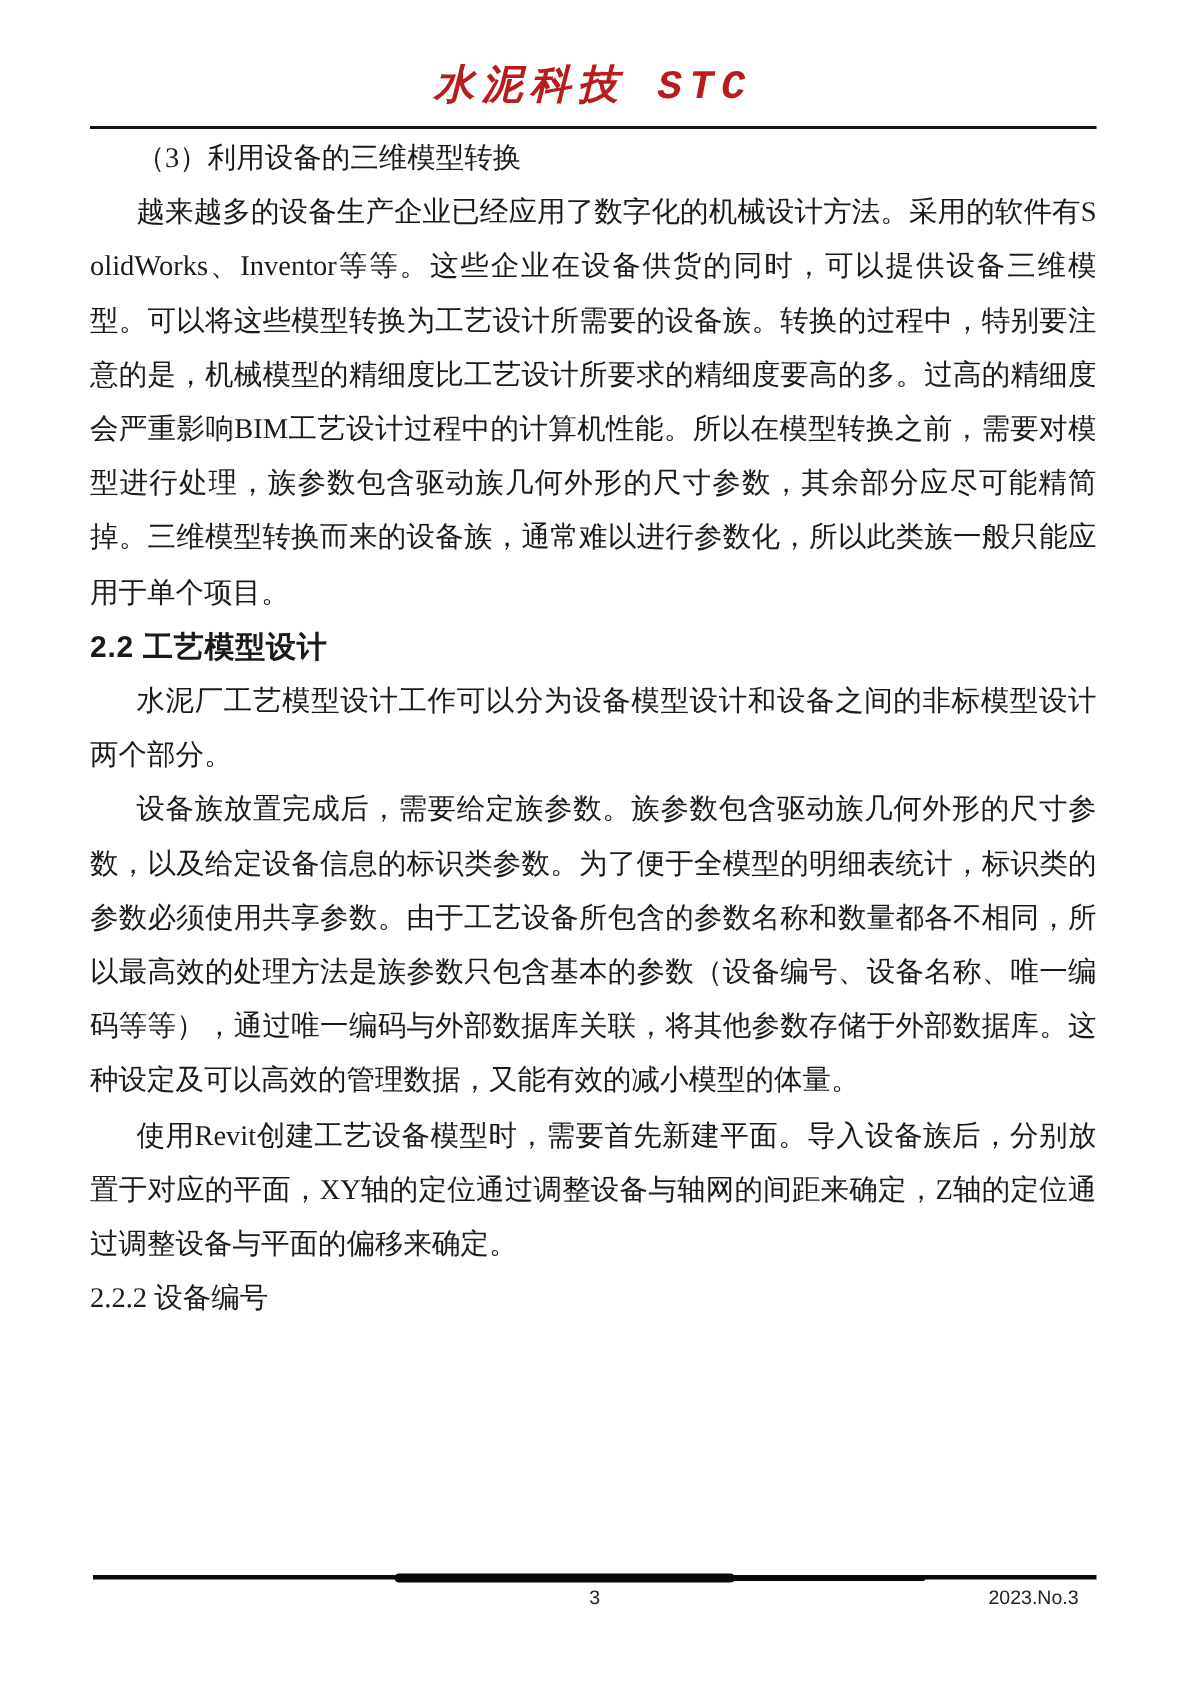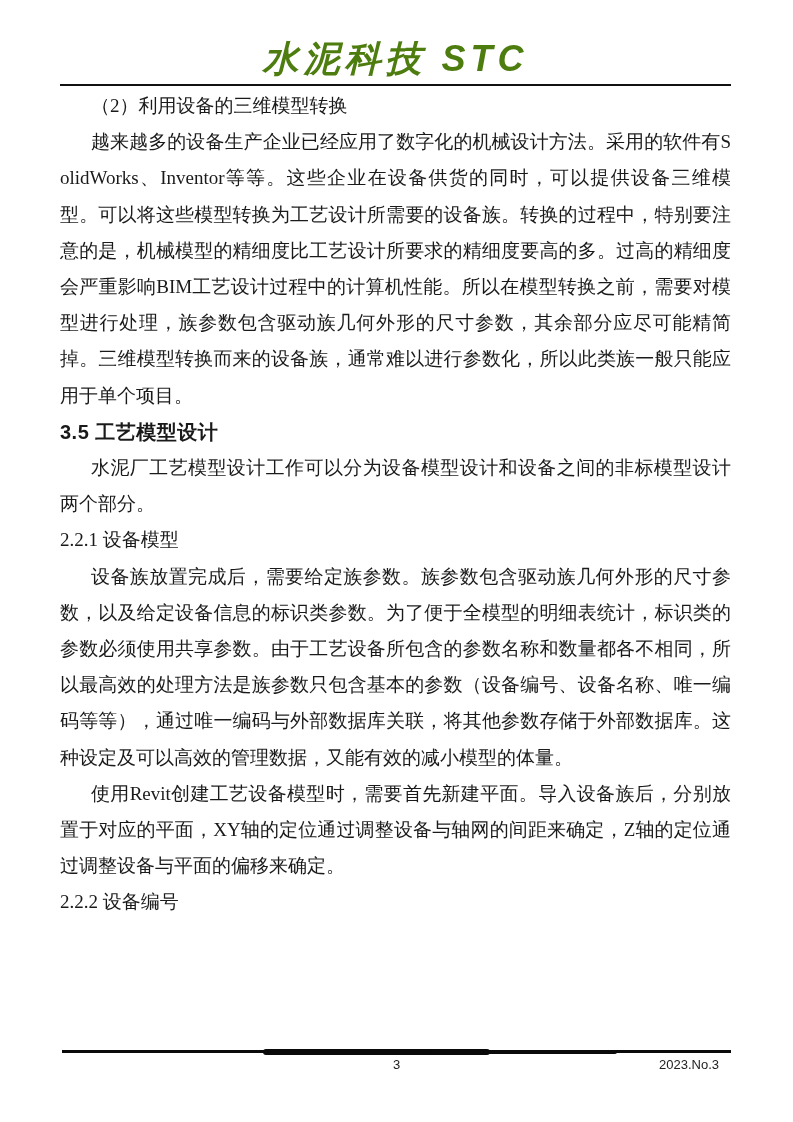--- a/index.html
+++ b/index.html
@@ -19,27 +19,27 @@
   
   .header {
     position: absolute;
     top: 42px;
     left: 60px;
     right: 62px;
     text-align: center;
   }
   .journal-title {
     display: inline-block;
-    font-size: 36px;
+    font-size: 27px;
     line-height: 34px;
     font-weight: bold;
     font-style: italic;
     letter-spacing: 5px;
-    color: #4d7c0f;
-    font-family: Liberation Sans, sans-serif;
+    color: #b91c1c;
+    font-family: Liberation Mono, monospace;
   }
   .header-rule {
     position: absolute;
     top: 84px;
     left: 60px;
     right: 62px;
     height: 2px;
     background: #111;
   }
   
@@ -131,25 +131,24 @@
 
 <div class="page">
 
   <div class="header">
     <span class="journal-title">水泥科技 STC</span>
   </div>
 
   <div class="header-rule"></div>
 
   <div class="content">
-    <p class="para">（2）利用设备的三维模型转换</p>
+    <p class="para">（3）利用设备的三维模型转换</p>
     <p class="para">越来越多的设备生产企业已经应用了数字化的机械设计方法。采用的软件有SolidWorks、Inventor等等。这些企业在设备供货的同时，可以提供设备三维模型。可以将这些模型转换为工艺设计所需要的设备族。转换的过程中，特别要注意的是，机械模型的精细度比工艺设计所要求的精细度要高的多。过高的精细度会严重影响BIM工艺设计过程中的计算机性能。所以在模型转换之前，需要对模型进行处理，族参数包含驱动族几何外形的尺寸参数，其余部分应尽可能精简掉。三维模型转换而来的设备族，通常难以进行参数化，所以此类族一般只能应用于单个项目。</p>
-    <h2 class="sec-heading">3.5 工艺模型设计</h2>
+    <h2 class="sec-heading">2.2 工艺模型设计</h2>
     <p class="para">水泥厂工艺模型设计工作可以分为设备模型设计和设备之间的非标模型设计两个部分。</p>
-    <h3 class="sub-heading">2.2.1 设备模型</h3>
     <p class="para">设备族放置完成后，需要给定族参数。族参数包含驱动族几何外形的尺寸参数，以及给定设备信息的标识类参数。为了便于全模型的明细表统计，标识类的参数必须使用共享参数。由于工艺设备所包含的参数名称和数量都各不相同，所以最高效的处理方法是族参数只包含基本的参数（设备编号、设备名称、唯一编码等等），通过唯一编码与外部数据库关联，将其他参数存储于外部数据库。这种设定及可以高效的管理数据，又能有效的减小模型的体量。</p>
     <p class="para">使用Revit创建工艺设备模型时，需要首先新建平面。导入设备族后，分别放置于对应的平面，XY轴的定位通过调整设备与轴网的间距来确定，Z轴的定位通过调整设备与平面的偏移来确定。</p>
     <h3 class="sub-heading">2.2.2 设备编号</h3>
   </div>
 
   <div class="footer-rule"></div>
 
   <div class="footer-row">
     <span class="page-number">3</span>
     <span class="issue-number">2023.No.3</span>

